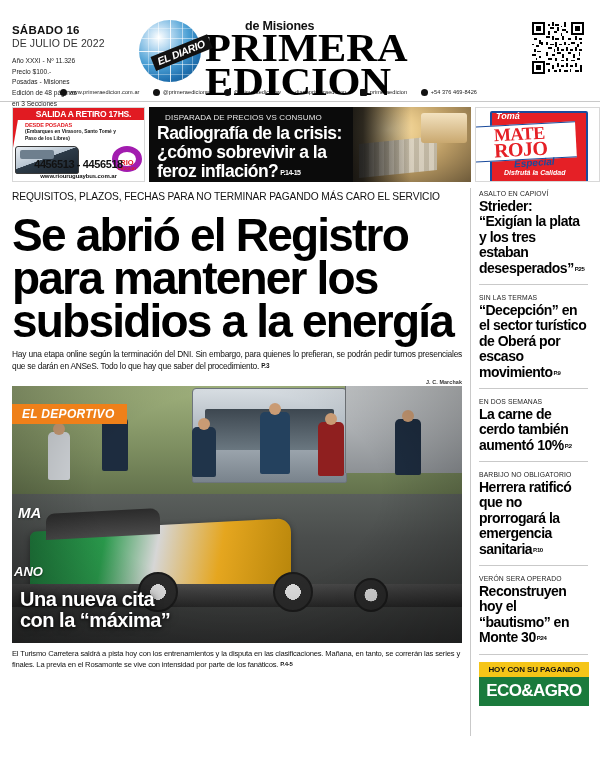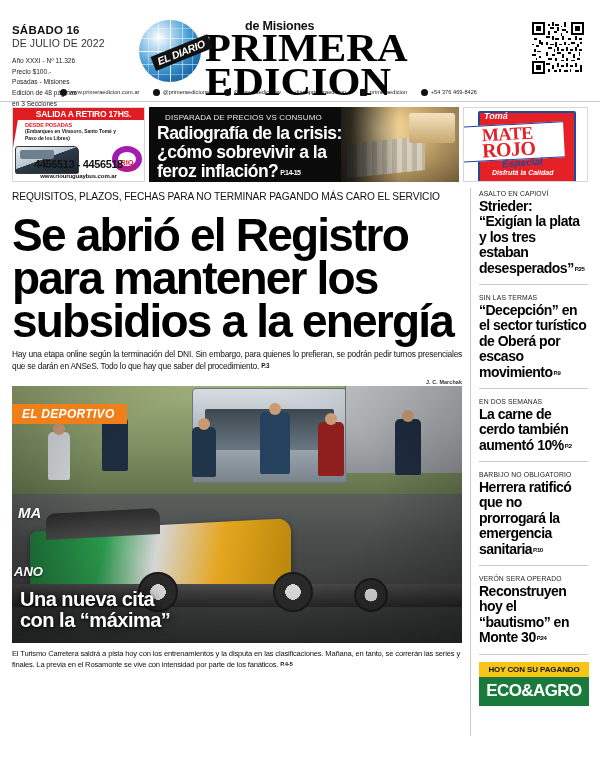--- a/index.html
+++ b/index.html
@@ -181,21 +181,21 @@
     display: inline-block;
     flex: 0 0 7px;
     position: relative;
   }
   .sicon.flat { border-radius: 1px; }
 
   
   .ad-strip {
     display: flex;
     gap: 4px;
-    padding: 5px 12px 6px 12px;
+    padding: 5px 0 6px 12px;
     height: 86px;
     box-sizing: border-box;
   }
   
   .ad-bus {
     flex: 0 0 131px;
     border: 1px solid #d8d8d8;
     position: relative;
     overflow: hidden;
     background: #fff;

